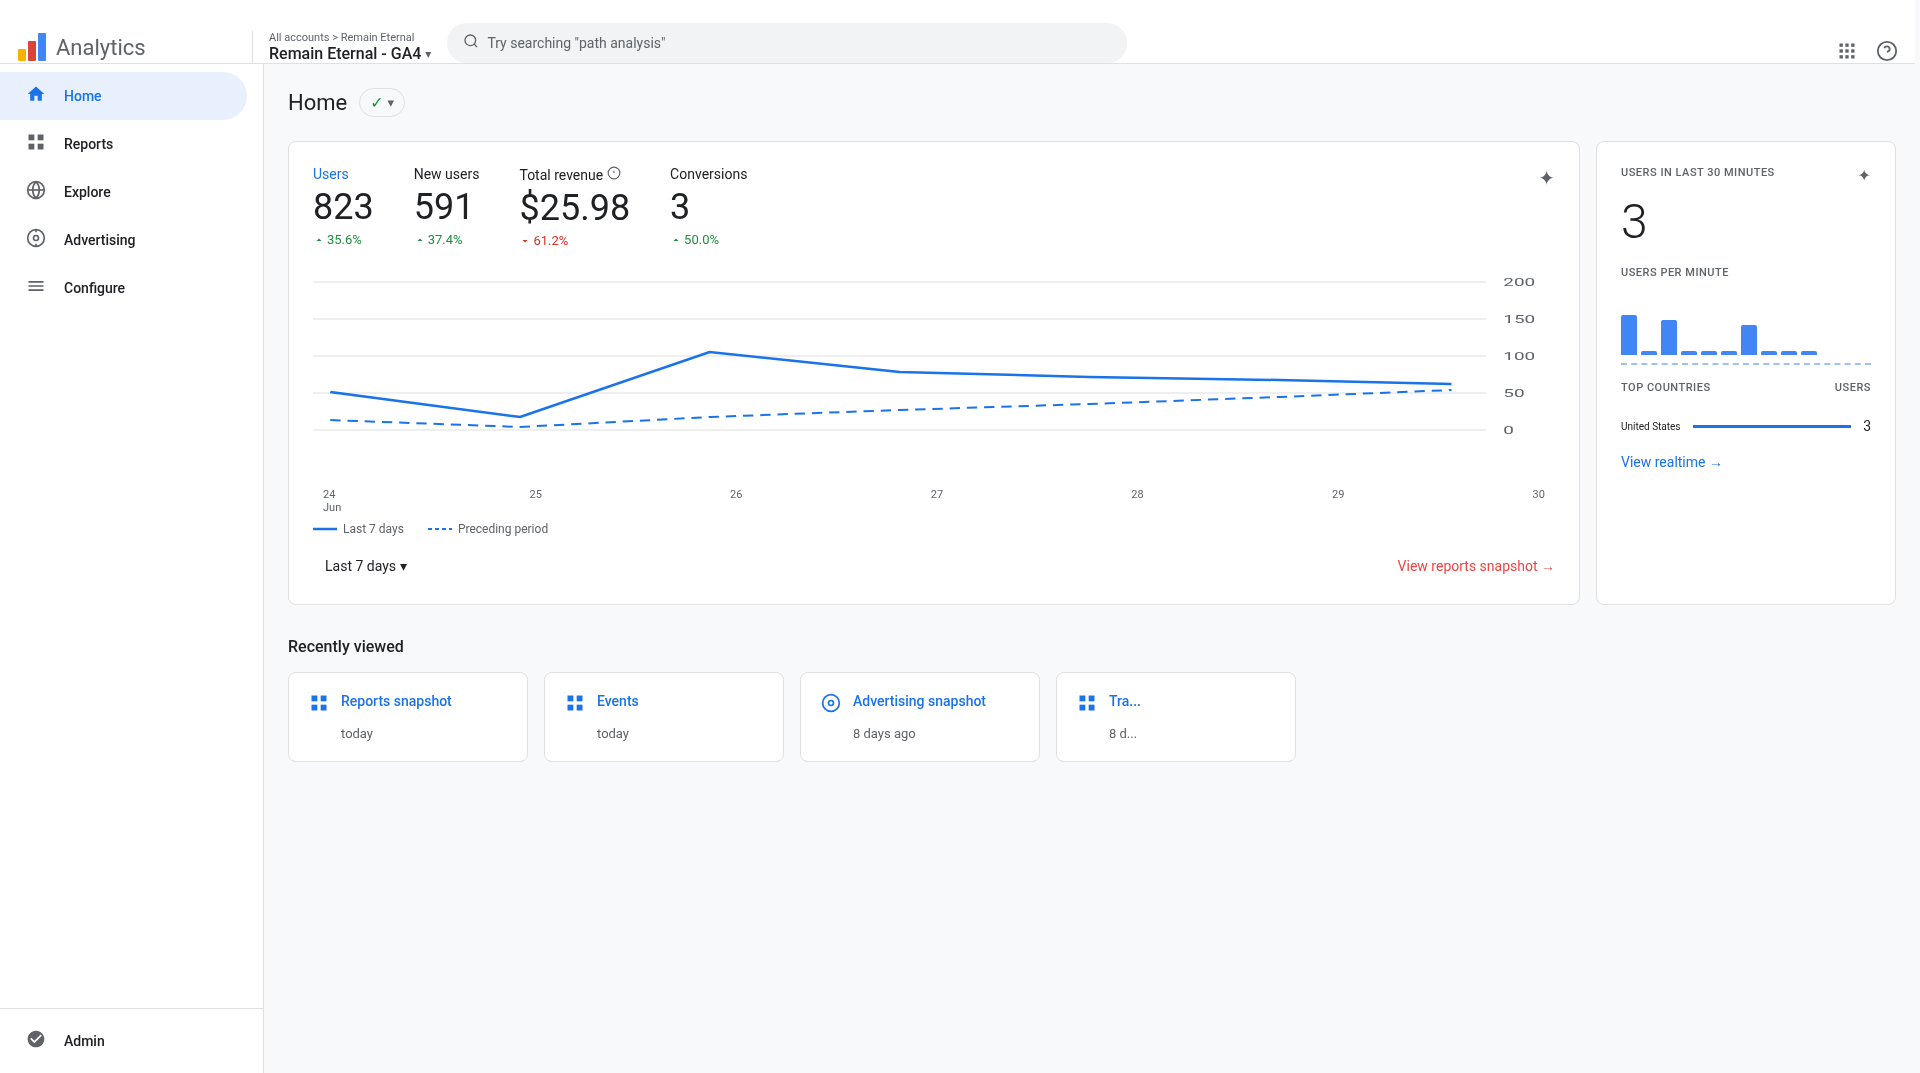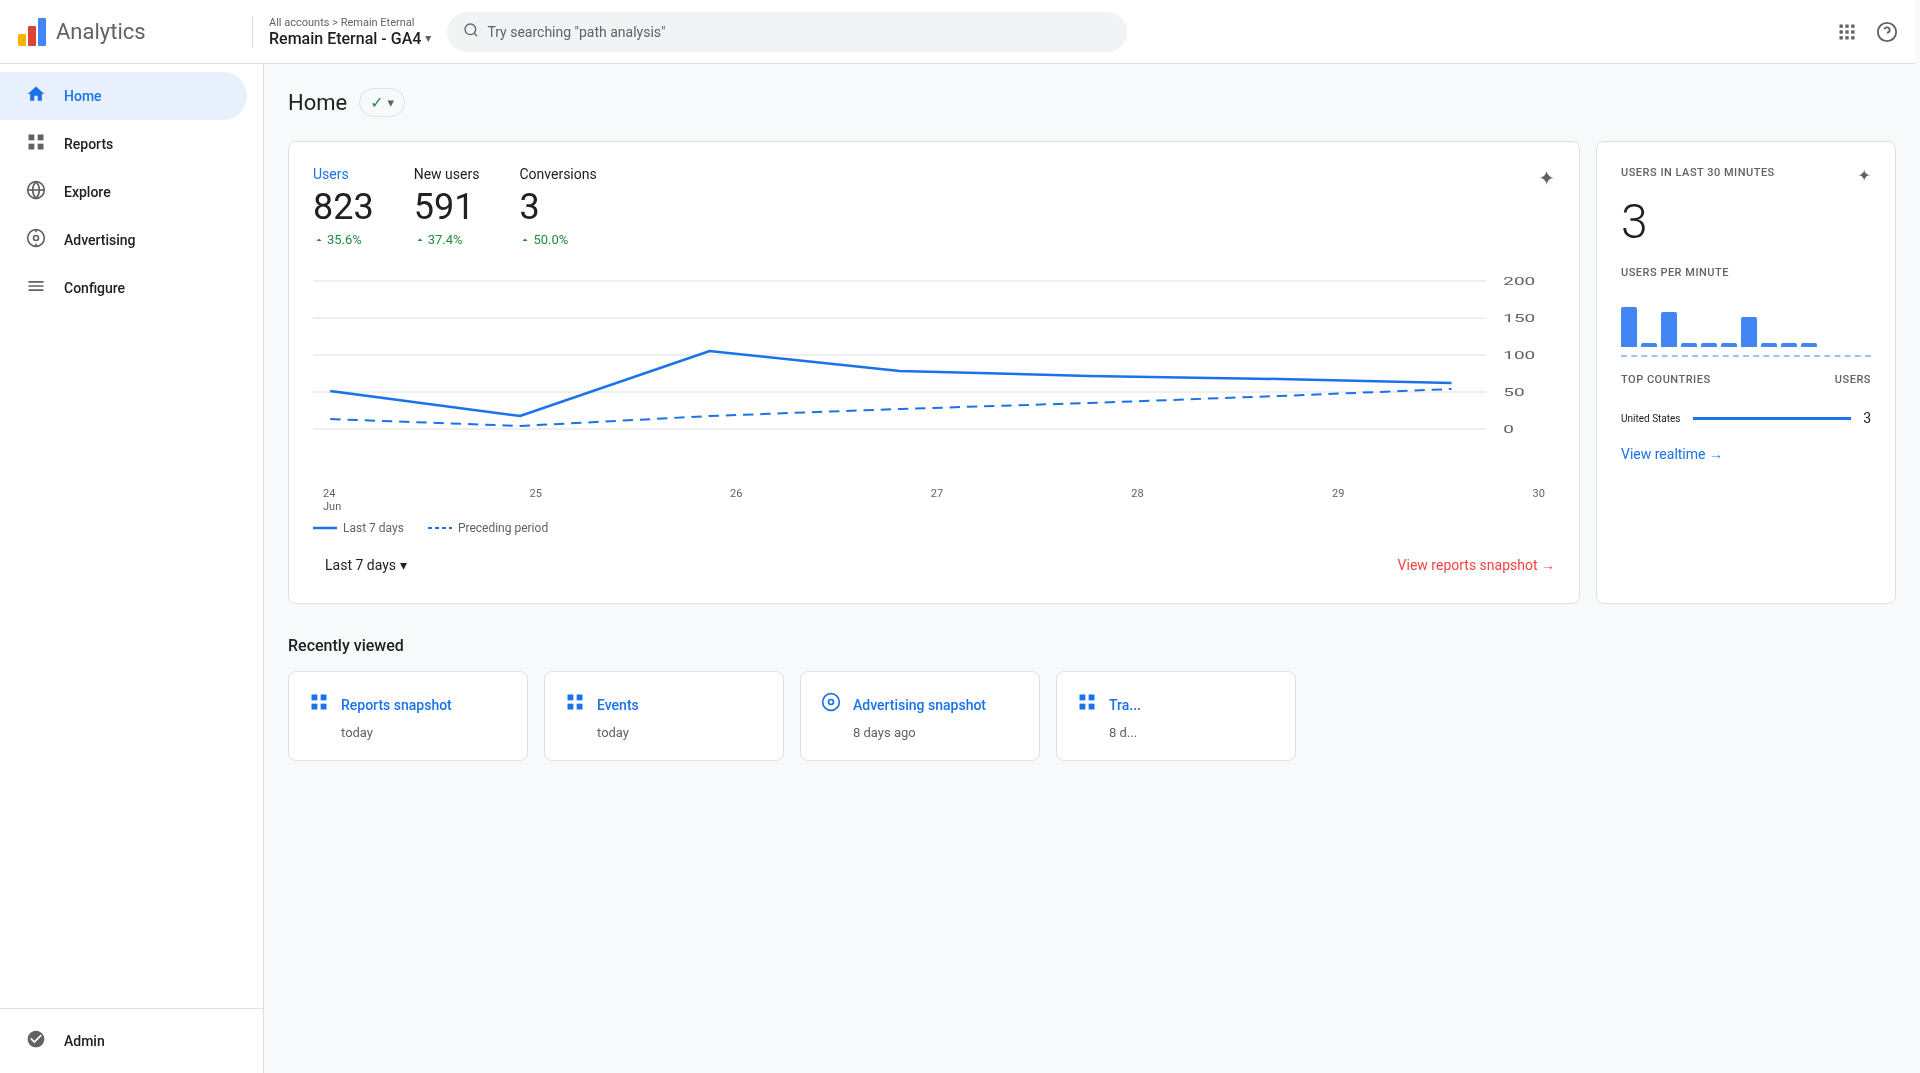--- a/index.html
+++ b/index.html
@@ -1,20 +1,20 @@
 <!DOCTYPE html>
 <html><head>
   <meta charset="utf-8">
   <style>
     * { box-sizing: border-box; margin: 0; padding: 0; }
     body { font-family: 'Google Sans', Roboto, Arial, sans-serif; background: #f8f9fa; color: #202124; font-size: 14px; }
 
     
     .top-nav {
-      display: flex; align-items: center; height: 64px;
+      display: flex; align-items: flex-end; height: 64px;
       background: #fff; border-bottom: 1px solid #e0e0e0;
       padding: 0 16px; gap: 16px; position: fixed; top: 0; left: 0; right: 5px; z-index: 100;
     }
     .logo-area { display: flex; align-items: center; gap: 8px; min-width: 220px; }
     .logo-icon { width: 32px; height: 32px; }
     .logo-text { font-size: 22px; color: #5f6368; font-weight: 400; }
     .account-selector {
       display: flex; flex-direction: column; border-left: 1px solid #e0e0e0;
       padding-left: 16px; cursor: pointer;
     }
@@ -103,40 +103,40 @@
     .view-link { color: #ef4444; font-size: 14px; cursor: pointer; text-decoration: none; display: flex; align-items: center; gap: 4px; }
 
     
     .realtime-card {
       width: 300px; background: #fff; border-radius: 8px;
       border: 1px solid #e0e0e0; padding: 24px;
     }
     .rt-header { display: flex; justify-content: space-between; align-items: flex-start; margin-bottom: 8px; }
     .rt-title { font-size: 11px; font-weight: 500; color: #5f6368; letter-spacing: 0.5px; text-transform: uppercase; }
     .rt-big-number { font-size: 48px; font-weight: 300; color: #202124; margin-bottom: 16px; }
-    .rt-subtitle { font-size: 11px; font-weight: 500; color: #5f6368; letter-spacing: 0.5px; text-transform: uppercase; margin-bottom: 8px; }
+    .rt-subtitle { font-size: 11px; font-weight: 500; color: #5f6368; letter-spacing: 0.5px; text-transform: uppercase; margin-bottom: 16px; }
     .rt-bar-chart { display: flex; align-items: flex-end; gap: 4px; height: 60px; margin-bottom: 8px; }
     .rt-bar { width: 16px; background: #4285f4; border-radius: 2px 2px 0 0; }
     .rt-countries-header { display: flex; justify-content: space-between; font-size: 11px; font-weight: 500; color: #5f6368; letter-spacing: 0.5px; text-transform: uppercase; margin-bottom: 20px; gap: 24px; }
     .rt-country-row { display: flex; justify-content: space-between; align-items: center; padding: 4px 0; }
     .rt-country-name { font-size: 10px; color: #202124; }
     .rt-country-bar { flex: 1; height: 3px; background: #1a73e8; margin: 0 12px; }
     .rt-country-count { font-size: 14px; color: #202124; }
     .rt-view-link { color: #1a73e8; font-size: 14px; cursor: pointer; display: flex; align-items: center; gap: 4px; margin-top: 16px; }
 
     
     .section-title { font-size: 16px; font-weight: 500; color: #202124; margin-bottom: 16px; }
     .recently-viewed-row { display: flex; gap: 16px; overflow-x: auto; }
     .recent-card {
       min-width: 240px; max-width: 280px; background: #fff;
       border: 1px solid #e0e0e0; border-radius: 8px;
       padding: 20px; cursor: pointer;
       display: flex; flex-direction: column; gap: 8px;
     }
-    .recent-card-top { display: flex; align-items: center; gap: 12px; }
+    .recent-card-top { display: flex; align-items: flex-start; gap: 12px; }
     .recent-icon { color: #1a73e8; font-size: 20px; }
     .recent-name { color: #1a73e8; font-size: 14px; font-weight: 500; }
     .recent-time { font-size: 13px; color: #5f6368; padding-left: 32px; }
   </style>
 </head>
 <body>
 
 <header class="top-nav">
   <div class="logo-area">
 
@@ -284,20 +284,39 @@
             <span class="metric-label">New users</span>
             <span class="metric-value">591</span>
             <span class="metric-change up">
               <svg width="12" height="12" viewBox="0 0 24 24" fill="#1e8e3e">
                   <path d="M7 14l5-5 5 5z"></path>
                 </svg>
               <span>37.4%</span>
             </span>
           </div>
 
+          <div class="metric-item">
+            <span class="metric-label">
+              <span>Total revenue</span>
+              <span class="info-icon">
+                <svg width="14" height="14" viewBox="0 0 24 24" fill="none" stroke="#5f6368" stroke-width="2">
+                  <circle cx="12" cy="12" r="10"></circle>
+                  <line x1="12" y1="8" x2="12" y2="12"></line>
+                  <line x1="12" y1="16" x2="12.01" y2="16"></line>
+                </svg>
+              </span>
+            </span>
+            <span class="metric-value">$25.98</span>
+            <span class="metric-change down">
+              <svg width="12" height="12" viewBox="0 0 24 24" fill="#d93025">
+                  <path d="M7 10l5 5 5-5z"></path>
+                </svg>
+              <span>61.2%</span>
+            </span>
+          </div>
 
           <div class="metric-item">
             <span class="metric-label">Conversions</span>
             <span class="metric-value">3</span>
             <span class="metric-change up">
               <svg width="12" height="12" viewBox="0 0 24 24" fill="#1e8e3e">
                   <path d="M7 14l5-5 5 5z"></path>
                 </svg>
               <span>50.0%</span>
             </span>

